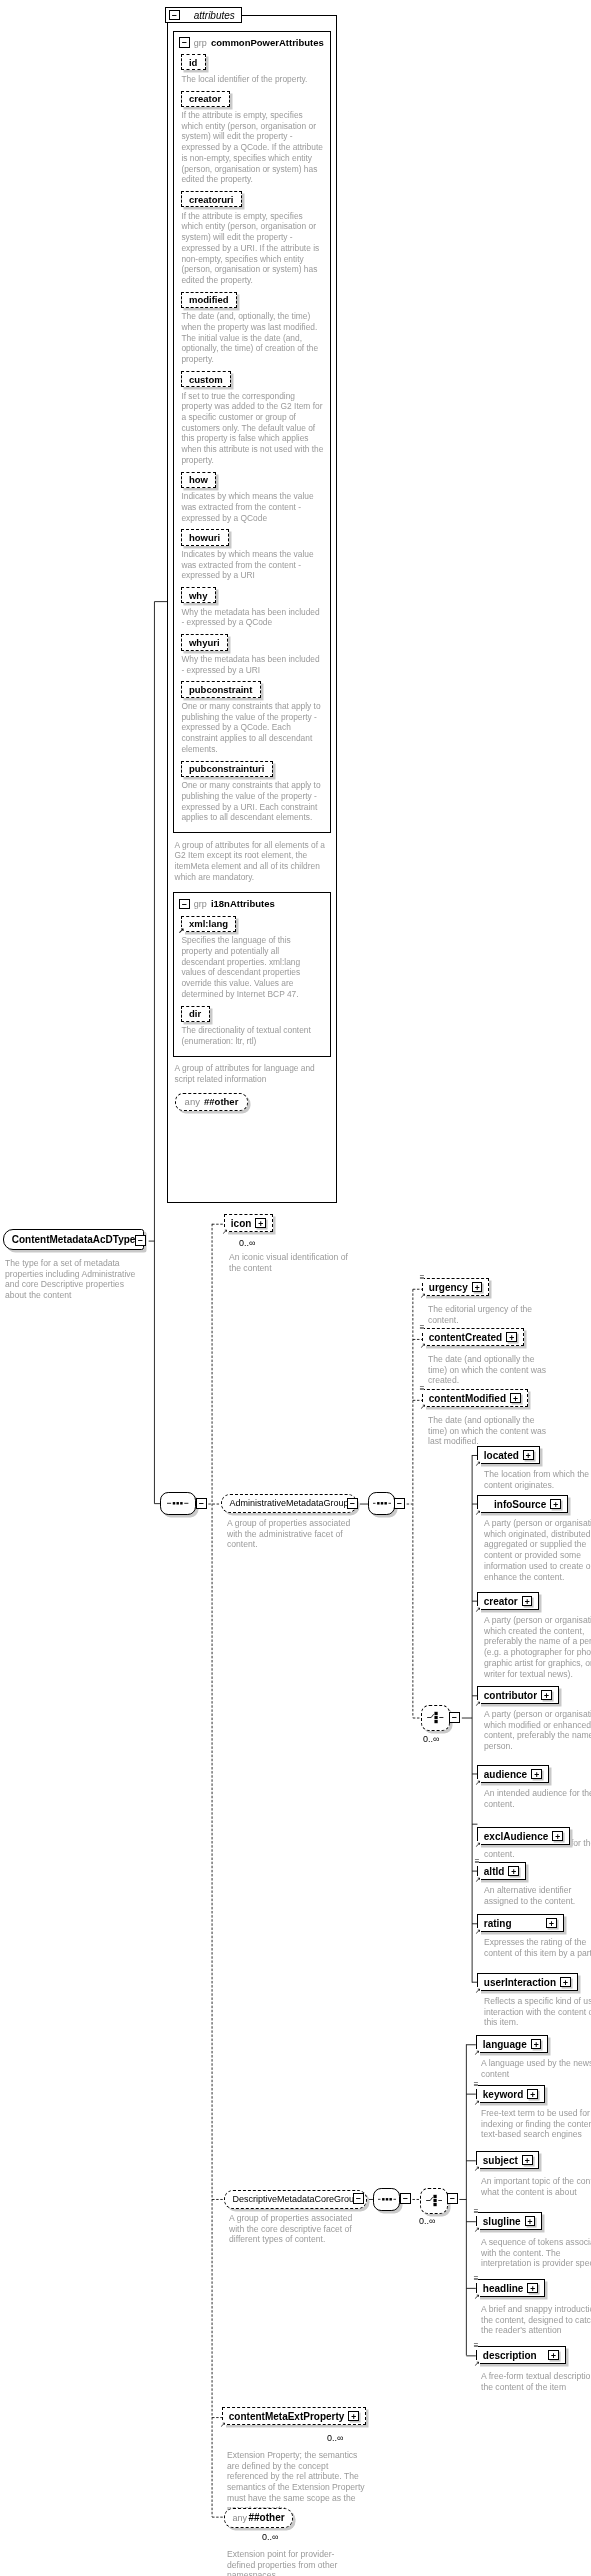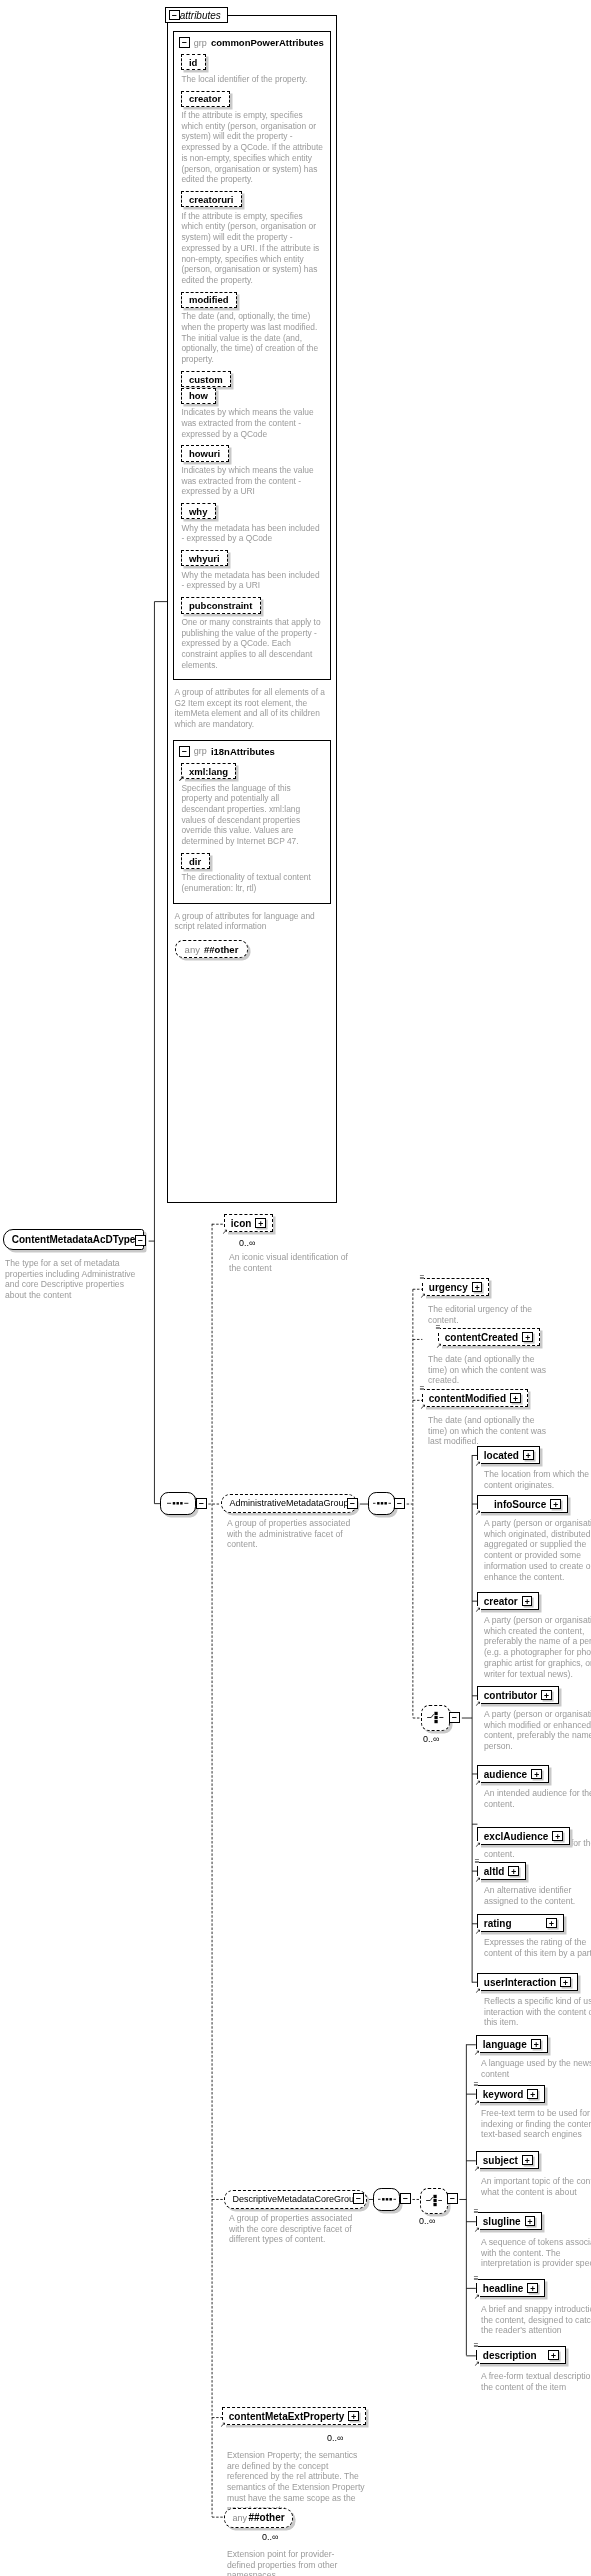--- a/index.html
+++ b/index.html
@@ -6,21 +6,21 @@
   #diagram{position:relative;width:592px;height:2576px;background:#fff;
     font-family:"Liberation Sans",sans-serif;color:#000;overflow:hidden;}
   svg.wires{position:absolute;left:0;top:0;z-index:0;}
   svg.wires path{fill:none;stroke:#000;stroke-width:1;}
   svg.wires path.d{stroke-dasharray:3 2;}
 
   
   .attr-panel{position:absolute;left:167px;top:15px;width:170px;height:1188px;
     border:0.8px solid #000;background:#fff;padding:5px;box-sizing:border-box;z-index:2;}
   .panel-tab{position:absolute;left:-3.3px;top:-9px;background:#fff;border:0.8px solid #000;
-    display:inline-flex;align-items:center;gap:0;padding:1.6px 6.6px 1.6px 3.3px;
+    display:inline-flex;align-items:center;gap:14px;padding:1.6px 6.6px 1.6px 3.3px;
     font-style:italic;font-size:10px;}
   .grp-box{border:0.8px solid #000;background:#fff;padding:5px 5px 3.3px 5px;margin-top:10px;}
   .grp-header{display:flex;align-items:center;gap:4.1px;margin-bottom:5.8px;}
   .grp-prefix{color:#8a8a8a;font-size:9px;}
   .grp-name{font-weight:bold;font-size:9.5px;}
   .attr-item{margin:0 0 0 1.6px;}
   .attr-box{position:relative;display:inline-flex;align-items:center;border:0.8px dashed #000;
     background:#fff;padding:1.6px 7.4px;font-weight:bold;font-size:9.5px;
     box-shadow:2.5px 2.5px 0 #c9c9c9;}
   .attr-desc{color:#9a9a9a;font-size:8.4px;line-height:10.7px;margin:3.3px 1.6px 5.8px 0.8px;}
@@ -144,20 +144,21 @@
       <div class="attr-item">
         <div class="attr-box">
             <span>modified</span>
           </div>
         <div class="attr-desc">The date (and, optionally, the time) when the property was last modified. The initial value is the date (and, optionally, the time) of creation of the property.</div>
       </div>
       <div class="attr-item">
         <div class="attr-box">
             <span>custom</span>
           </div>
+        <div class="attr-desc">If set to true the corresponding property was added to the G2 Item for a specific customer or group of customers only. The default value of this property is false which applies when this attribute is not used with the property.</div>
       </div>
       <div class="attr-item">
         <div class="attr-box">
             <span>how</span>
           </div>
         <div class="attr-desc">Indicates by which means the value was extracted from the content - expressed by a QCode</div>
       </div>
       <div class="attr-item">
         <div class="attr-box">
             <span>howuri</span>
@@ -174,20 +175,26 @@
         <div class="attr-box">
             <span>whyuri</span>
           </div>
         <div class="attr-desc">Why the metadata has been included - expressed by a URI</div>
       </div>
       <div class="attr-item">
         <div class="attr-box">
             <span>pubconstraint</span>
           </div>
         <div class="attr-desc">One or many constraints that apply to publishing the value of the property - expressed by a QCode. Each constraint applies to all descendant elements.</div>
+      </div>
+      <div class="attr-item">
+        <div class="attr-box">
+            <span>pubconstrainturi</span>
+          </div>
+        <div class="attr-desc">One or many constraints that apply to publishing the value of the property - expressed by a URI. Each constraint applies to all descendant elements.</div>
       </div>
     </div>
 
     <div class="panel-note">A group of attributes for all elements of a G2 Item except its root element, the itemMeta element and all of its children which are mandatory.</div>
 
     <div class="grp-box">
       <div class="grp-header">
         <span class="exp minus"></span>
         <span class="grp-prefix">grp</span>
         <span class="grp-name">i18nAttributes</span>
@@ -256,21 +263,21 @@
   <span class="exp minus floating" style="left:394px;top:1498px;"></span>
 
   <div class="el dash" style="left:422px;top:1278px;">
     <span class="mini list"></span>
     <span class="mini ref"></span>
     <span class="el-name">urgency</span>
     <span class="exp plus inbox"></span>
   </div>
   <div class="desc" style="left:428px;top:1304px;width:123px;">The editorial urgency of the content.</div>
 
-  <div class="el dash" style="left:422px;top:1328px;margin-left:16px;">
+  <div class="el dash" style="left:422px;top:1328px;">
     <span class="mini list"></span>
     <span class="mini ref"></span>
     <span class="el-name">contentCreated</span>
     <span class="exp plus inbox"></span>
   </div>
   <div class="desc" style="left:428px;top:1354px;width:125px;">The date (and optionally the time) on which the content was created.</div>
 
   <div class="el dash" style="left:422px;top:1389px;">
     <span class="mini list"></span>
     <span class="mini ref"></span>

